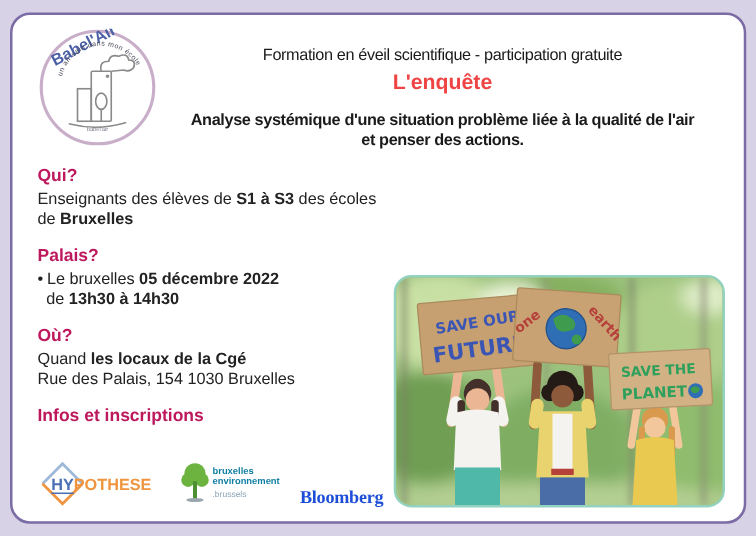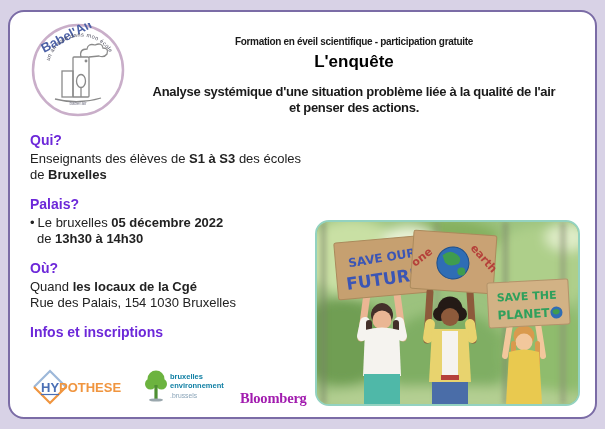--- a/index.html
+++ b/index.html
@@ -8,42 +8,42 @@
     background:#d8d2e6;
     font-family:"Liberation Sans", sans-serif;
     -webkit-font-smoothing:antialiased;
   }
   .card{
     position:absolute;left:8px;top:10px;width:585px;height:405px;
     background:#ffffff;border:2px solid #7b6ca6;border-radius:16px;
   }
   .logo-wrap{position:absolute;left:21px;top:11px;width:94px;height:94px;}
   .header{position:absolute;left:108px;top:24px;width:472px;text-align:center;color:#1a1a1a;}
-  .header .title{font-size:10px;font-weight:bold;letter-spacing:-0.3px;}
-  .header .subtitle{font-size:17px;font-weight:bold;color:#000000;margin-top:5px;}
+  .header .title{font-size:13px;font-weight:normal;letter-spacing:-0.3px;}
+  .header .subtitle{font-size:17px;font-weight:bold;color:#ef4444;margin-top:5px;}
   .header .desc{font-size:13px;font-weight:bold;letter-spacing:-0.3px;margin-top:12px;line-height:15.5px;}
   .left-col{position:absolute;left:20px;top:120px;width:292px;color:#222;}
   .section{margin-bottom:14px;}
-  .section h3{margin:0 0 2px 0;font-size:14px;line-height:17px;color:#6d28d9;font-weight:bold;}
+  .section h3{margin:0 0 2px 0;font-size:14px;line-height:17px;color:#be185d;font-weight:bold;}
   .section p{margin:0;font-size:13px;line-height:15.5px;font-weight:normal;}
   .section p b{font-weight:bold;}
   .bullet{margin-right:3px;}
   .indent{padding-left:7px;}
   .photo{
     position:absolute;left:305px;top:208px;width:261px;height:182px;
     border:2px solid #93d2c0;border-radius:14px;overflow:hidden;background:#9cc27e;
   }
   .photo svg{display:block;}
   .logos-row{
     position:absolute;left:18px;top:352px;height:46px;
     display:flex;align-items:center;gap:16px;
   }
   .bloomberg{
     font-family:"Liberation Serif", serif;font-weight:bold;
-    color:#a21caf;font-size:14.5px;line-height:13.5px;letter-spacing:-0.2px;margin-top:24px;
+    color:#1d4ed8;font-size:14.5px;line-height:13.5px;letter-spacing:-0.2px;margin-top:24px;
   }
   .sign-font{font-family:"DejaVu Sans", sans-serif;font-weight:bold;}
 </style>
 </head>
 <body>
 
 <div class="card">
 
   <div class="logo-wrap">
     <svg width="94" height="94" viewBox="0 0 94 94">

